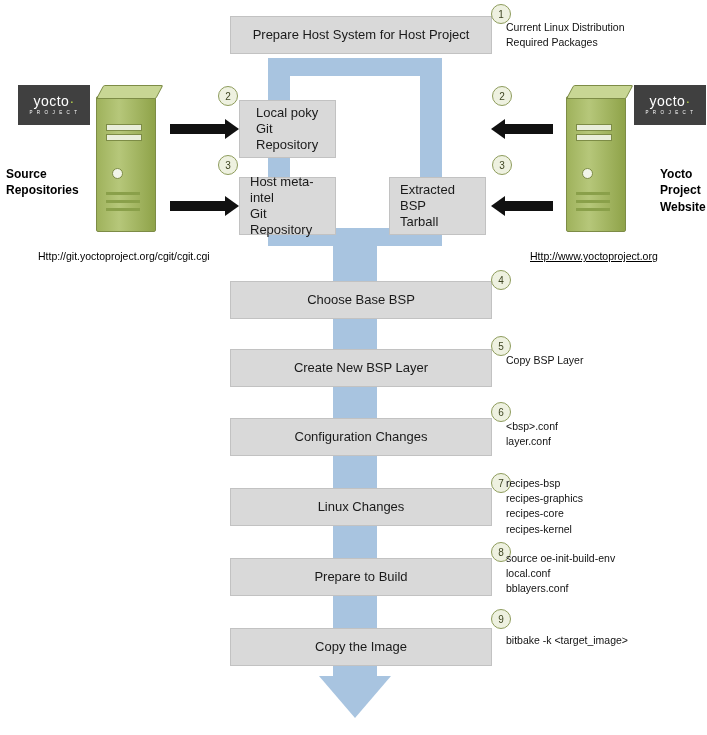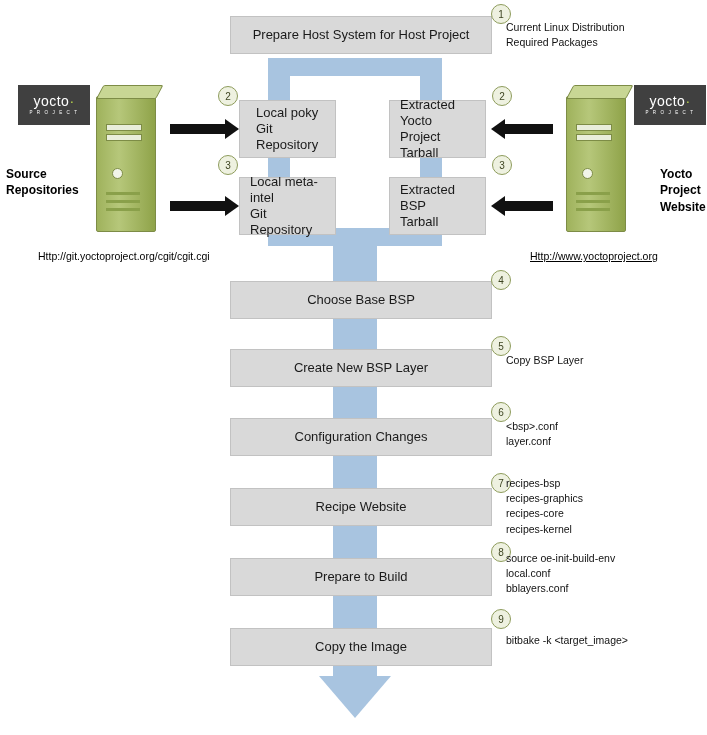--- a/index.html
+++ b/index.html
@@ -195,30 +195,26 @@
 Required Packages</div>
 
   <div class="box" style="left:239px; top:100px; width:97px; height:58px; white-space:pre-line; justify-content:flex-start; text-align:left; padding-left:16px;">
     <span>Local poky Git
 Repository</span>
   </div>
   <div class="step" style="left:218px; top:86px;">
     <span>2</span>
   </div>
 
-  <div class="box" style="left:389px; top:100px; width:97px; height:58px; white-space:pre-line; justify-content:flex-start; text-align:left; padding-left:10px;">
-    <span>Extracted Yocto
-Project Tarball</span>
-  </div>
   <div class="step" style="left:492px; top:86px;">
     <span>2</span>
   </div>
 
   <div class="box" style="left:239px; top:177px; width:97px; height:58px; white-space:pre-line; justify-content:flex-start; text-align:left; padding-left:10px;">
-    <span>Local meta-intel
+    <span>Host meta-intel
 Git Repository</span>
   </div>
   <div class="step" style="left:218px; top:155px;">
     <span>3</span>
   </div>
 
   <div class="box" style="left:389px; top:177px; width:97px; height:58px; white-space:pre-line; justify-content:flex-start; text-align:left; padding-left:10px;">
     <span>Extracted BSP
 Tarball</span>
   </div>
@@ -244,21 +240,21 @@
   <div class="box wide" style="left:230px; top:418px;">
     <span>Configuration Changes</span>
   </div>
   <div class="step" style="left:491px; top:402px;">
     <span>6</span>
   </div>
   <div class="note" style="left:506px; top:419px;">&lt;bsp&gt;.conf
 layer.conf</div>
 
   <div class="box wide" style="left:230px; top:488px;">
-    <span>Recipe Website</span>
+    <span>Linux Changes</span>
   </div>
   <div class="step" style="left:491px; top:473px;">
     <span>7</span>
   </div>
   <div class="note" style="left:506px; top:476px;">recipes-bsp
 recipes-graphics
 recipes-core
 recipes-kernel</div>
 
   <div class="box wide" style="left:230px; top:558px;">

